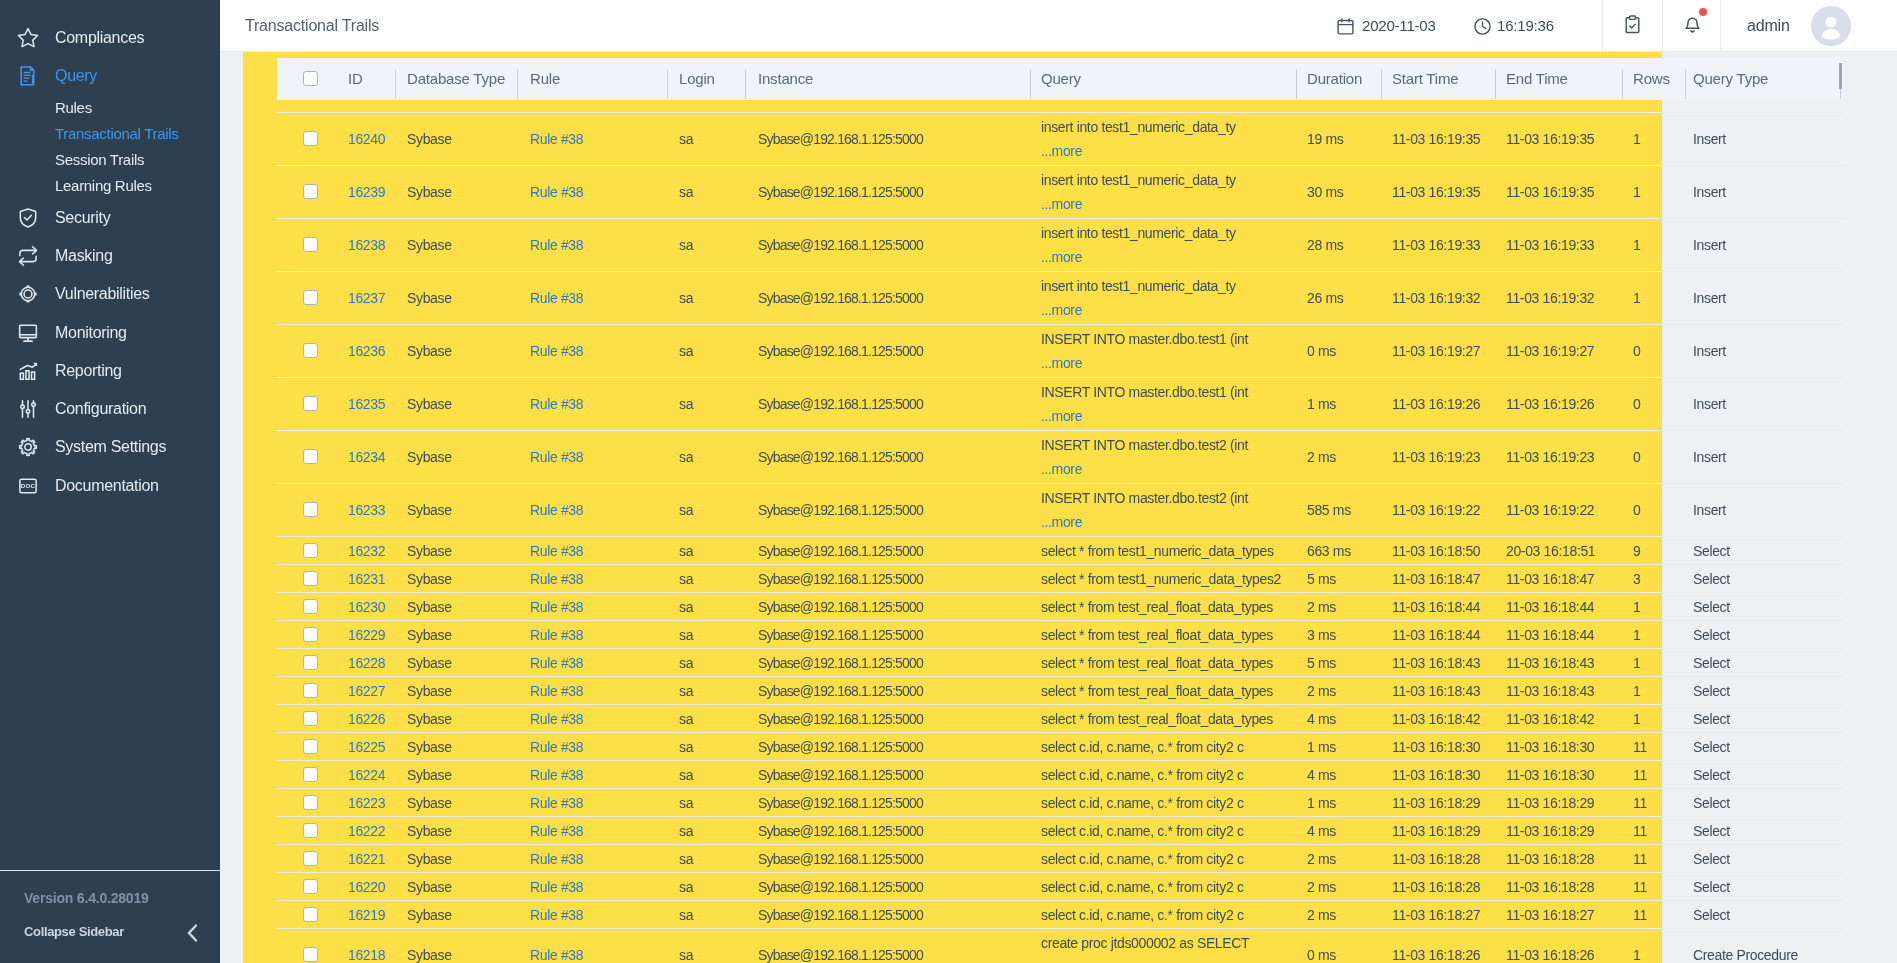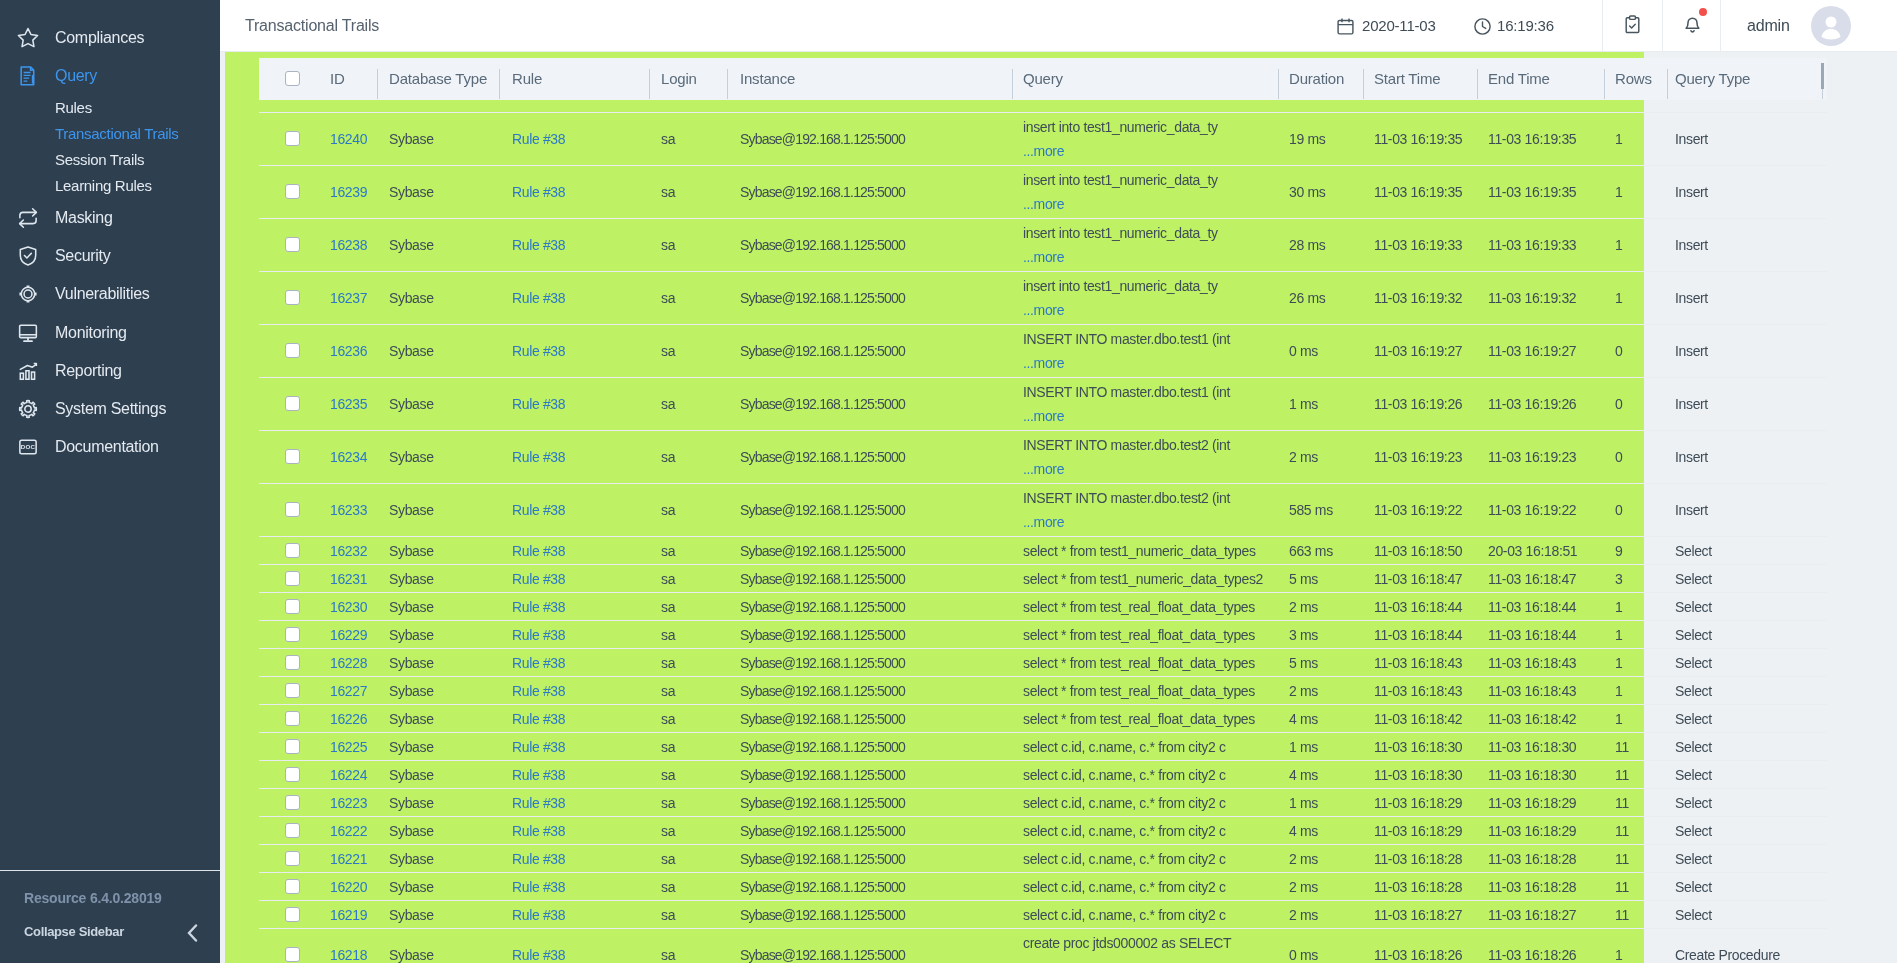--- a/index.html
+++ b/index.html
@@ -21,21 +21,21 @@
 
 #topbar{position:fixed;left:220px;top:0;width:1677px;height:52px;background:#fff;border-bottom:1px solid #e9ecef;z-index:4}
 #ptitle{position:absolute;left:25px;top:17px;font-size:16px;color:#55626e;letter-spacing:-0.2px}
 .tsep{position:absolute;top:0;width:1px;height:52px;background:#e9edf0}
 .ticon{position:absolute;top:16px;color:#47565f}
 .ttext{position:absolute;top:17px;font-size:15px;color:#3e4c57;letter-spacing:-0.2px}
 #avatar{position:absolute;left:1591px;top:6px;width:40px;height:40px;border-radius:50%;background:#d9dde9}
 #reddot{position:absolute;left:1479px;top:8px;width:8px;height:8px;border-radius:50%;background:#f4504b}
 
 #content{position:fixed;left:220px;top:52px;width:1677px;height:911px;background:#eef1f4}
-#card{position:absolute;left:5px;top:0;width:1419px;height:911px;background:#bef264}
+#card{position:absolute;left:23px;top:0;width:1419px;height:911px;background:#fde047}
 #tbl{position:absolute;left:34px;top:6px;width:1568px}
 #thead{height:42px;background:#f0f4f8;position:relative}
 .hsep{position:absolute;top:11px;width:1px;height:30px;background:#c5cfd9}
 .hlabel{position:absolute;top:0;line-height:42px;font-size:15px;color:#5a6a7a;letter-spacing:-0.2px;white-space:nowrap}
 #thumb{position:absolute;left:1562px;top:5px;width:3px;height:26px;background:#9aa7b5}
 #tspacer{height:12px}
 .row{position:relative;border-top:1px solid #e9edf1}
 .cell{position:absolute;top:50%;transform:translateY(-50%);font-size:14px;color:#3e4c57;letter-spacing:-0.35px;white-space:nowrap}
 .link{color:#2d79c7}
 .q2{line-height:24px}
@@ -62,33 +62,33 @@
       </div>
 <div class="sub">
 <div class="sitem">Rules</div>
 <div class="sitem active">Transactional Trails</div>
 <div class="sitem">Session Trails</div>
 <div class="sitem">Learning Rules</div>
 </div>
       <div class="m2">
 <div class="mitem">
           <svg class="mi" width="22" height="22" viewBox="0 0 20 20" fill="none" stroke="#dfe7ee" stroke-width="1.4" style="color:#dfe7ee">
+            <path d="M10 1.8l7 2.3v5.2c0 4.6-3 7.6-7 8.9-4-1.3-7-4.3-7-8.9V4.1z" stroke-linejoin="round"></path>
+            <path d="M6.8 9.6l2.2 2.2 4-4.2" stroke-linecap="round" stroke-linejoin="round"></path>
+          </svg>
+          <span>Security</span>
+        </div>
+<div class="mitem">
+          <svg class="mi" width="22" height="22" viewBox="0 0 20 20" fill="none" stroke="#dfe7ee" stroke-width="1.4" style="color:#dfe7ee">
             <path d="M14.2 1.6l3.4 3.3-3.4 3.3" fill="none" stroke-linecap="round" stroke-linejoin="round"></path>
             <path d="M2.6 9.8V7.7a2.8 2.8 0 012.8-2.8h12" fill="none" stroke-linecap="round" stroke-linejoin="round"></path>
             <path d="M5.8 18.4l-3.4-3.3 3.4-3.3" fill="none" stroke-linecap="round" stroke-linejoin="round"></path>
             <path d="M17.4 10.2v2.1a2.8 2.8 0 01-2.8 2.8h-12" fill="none" stroke-linecap="round" stroke-linejoin="round"></path>
           </svg>
           <span>Masking</span>
-        </div>
-<div class="mitem">
-          <svg class="mi" width="22" height="22" viewBox="0 0 20 20" fill="none" stroke="#dfe7ee" stroke-width="1.4" style="color:#dfe7ee">
-            <path d="M10 1.8l7 2.3v5.2c0 4.6-3 7.6-7 8.9-4-1.3-7-4.3-7-8.9V4.1z" stroke-linejoin="round"></path>
-            <path d="M6.8 9.6l2.2 2.2 4-4.2" stroke-linecap="round" stroke-linejoin="round"></path>
-          </svg>
-          <span>Security</span>
         </div>
 <div class="mitem">
           <svg class="mi" width="22" height="22" viewBox="0 0 20 20" fill="none" stroke="#dfe7ee" stroke-width="1.4" style="color:#dfe7ee">
             <circle cx="10" cy="10" r="6.1"></circle>
             <circle cx="10" cy="10" r="3.6"></circle>
             <path d="M10 2.2v2M10 15.8v2M2.2 10h2M15.8 10h2" stroke-width="2.6"></path>
           </svg>
           <span>Vulnerabilities</span>
         </div>
 <div class="mitem">
@@ -105,36 +105,45 @@
             <rect x="3" y="12" width="2.8" height="5.5"></rect>
             <rect x="8.1" y="9.8" width="2.8" height="7.7"></rect>
             <rect x="13.2" y="11" width="2.8" height="6.5"></rect>
             <path d="M3 8.5l6.5-3.5 4.5 1.5 3.5-2.5" fill="none" stroke-linecap="round" stroke-linejoin="round"></path>
             <path d="M15.2 3.2h2.4v2.2" fill="none" stroke-linejoin="round"></path>
           </svg>
           <span>Reporting</span>
         </div>
 <div class="mitem">
           <svg class="mi" width="22" height="22" viewBox="0 0 20 20" fill="none" stroke="#dfe7ee" stroke-width="1.4" style="color:#dfe7ee">
+            <path d="M5 2.5v4M5 9.5v8M10 2.5v8M10 13.5v4M15 2.5v2M15 7.5v10" stroke-linecap="round"></path>
+            <circle cx="5" cy="8" r="1.6"></circle>
+            <circle cx="10" cy="12" r="1.6"></circle>
+            <circle cx="15" cy="6" r="1.6"></circle>
+          </svg>
+          <span>Configuration</span>
+        </div>
+<div class="mitem">
+          <svg class="mi" width="22" height="22" viewBox="0 0 20 20" fill="none" stroke="#dfe7ee" stroke-width="1.4" style="color:#dfe7ee">
             <path d="M8.75 2.50A7.6 7.6 0 0 1 11.25 2.50L10.97 4.18A5.9 5.9 0 0 1 13.43 5.20L14.42 3.82A7.6 7.6 0 0 1 16.18 5.58L14.80 6.57A5.9 5.9 0 0 1 15.82 9.03L17.50 8.75A7.6 7.6 0 0 1 17.50 11.25L15.82 10.97A5.9 5.9 0 0 1 14.80 13.43L16.18 14.42A7.6 7.6 0 0 1 14.42 16.18L13.43 14.80A5.9 5.9 0 0 1 10.97 15.82L11.25 17.50A7.6 7.6 0 0 1 8.75 17.50L9.03 15.82A5.9 5.9 0 0 1 6.57 14.80L5.58 16.18A7.6 7.6 0 0 1 3.82 14.42L5.20 13.43A5.9 5.9 0 0 1 4.18 10.97L2.50 11.25A7.6 7.6 0 0 1 2.50 8.75L4.18 9.03A5.9 5.9 0 0 1 5.20 6.57L3.82 5.58A7.6 7.6 0 0 1 5.58 3.82L6.57 5.20A5.9 5.9 0 0 1 9.03 4.18Z" stroke-linejoin="round" fill="none"></path>
             <circle cx="10" cy="10" r="2.9"></circle>
           </svg>
           <span>System Settings</span>
         </div>
 <div class="mitem">
           <svg class="mi" width="22" height="22" viewBox="0 0 20 20" fill="none" stroke="#dfe7ee" stroke-width="1.4" style="color:#dfe7ee">
             <rect x="2.6" y="3.8" width="14.8" height="12.4" rx="1.6"></rect>
             <text x="10" y="11.9" font-size="5.6" font-weight="bold" text-anchor="middle" fill="currentColor" stroke="none" font-family="Liberation Sans, sans-serif" letter-spacing="0.2">DOC</text>
           </svg>
           <span>Documentation</span>
         </div>
 </div>
     </div>
 <div id="sfoot"></div>
-    <div id="ver">Resource 6.4.0.28019</div>
+    <div id="ver">Version 6.4.0.28019</div>
     <div id="collapse">Collapse Sidebar<svg width="11" height="18" viewBox="0 0 11 18" fill="none" stroke="#ccd6e0" stroke-width="2.4">
         <path d="M9 1.5L2 9l7 7.5" stroke-linecap="round"></path>
       </svg></div>
   </div>
 
 <div id="topbar">
 <div id="ptitle">Transactional Trails</div>
 <div class="ticon" style="left:1116px;top:17px"><svg width="19" height="19" viewBox="0 0 20 20" fill="none" stroke="#47565f" stroke-width="1.5">
         <rect x="2.2" y="3.6" width="15.6" height="14.2" rx="1.5"></rect>
         <path d="M2.2 8h15.6M6.3 1.6v4M13.7 1.6v4"></path>

